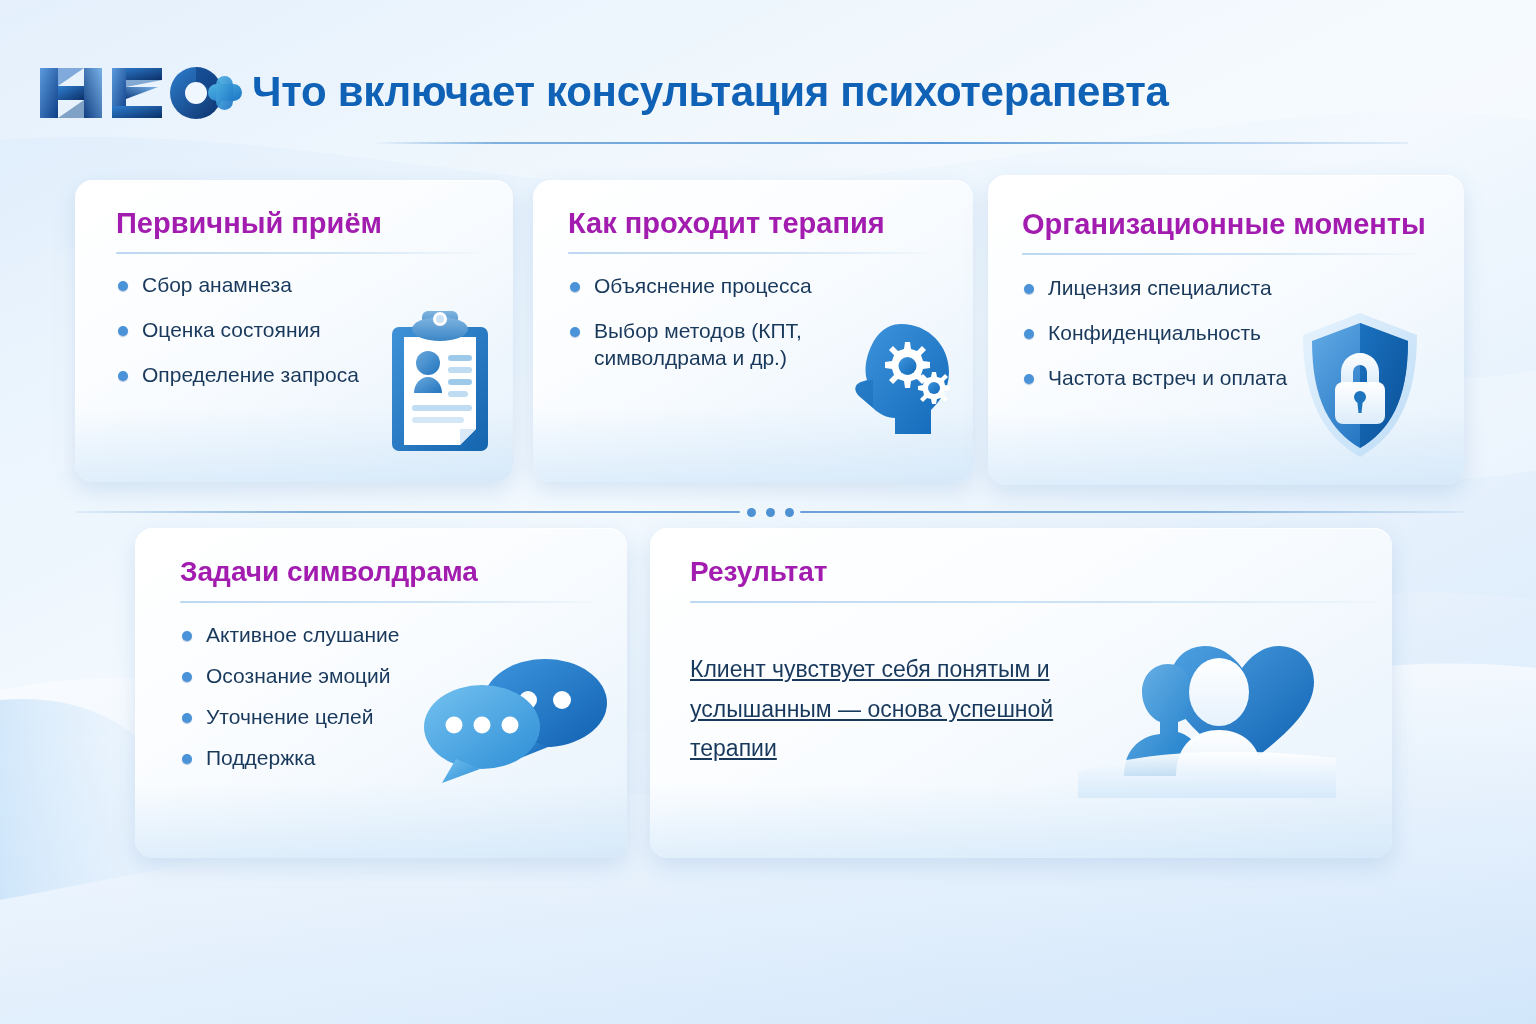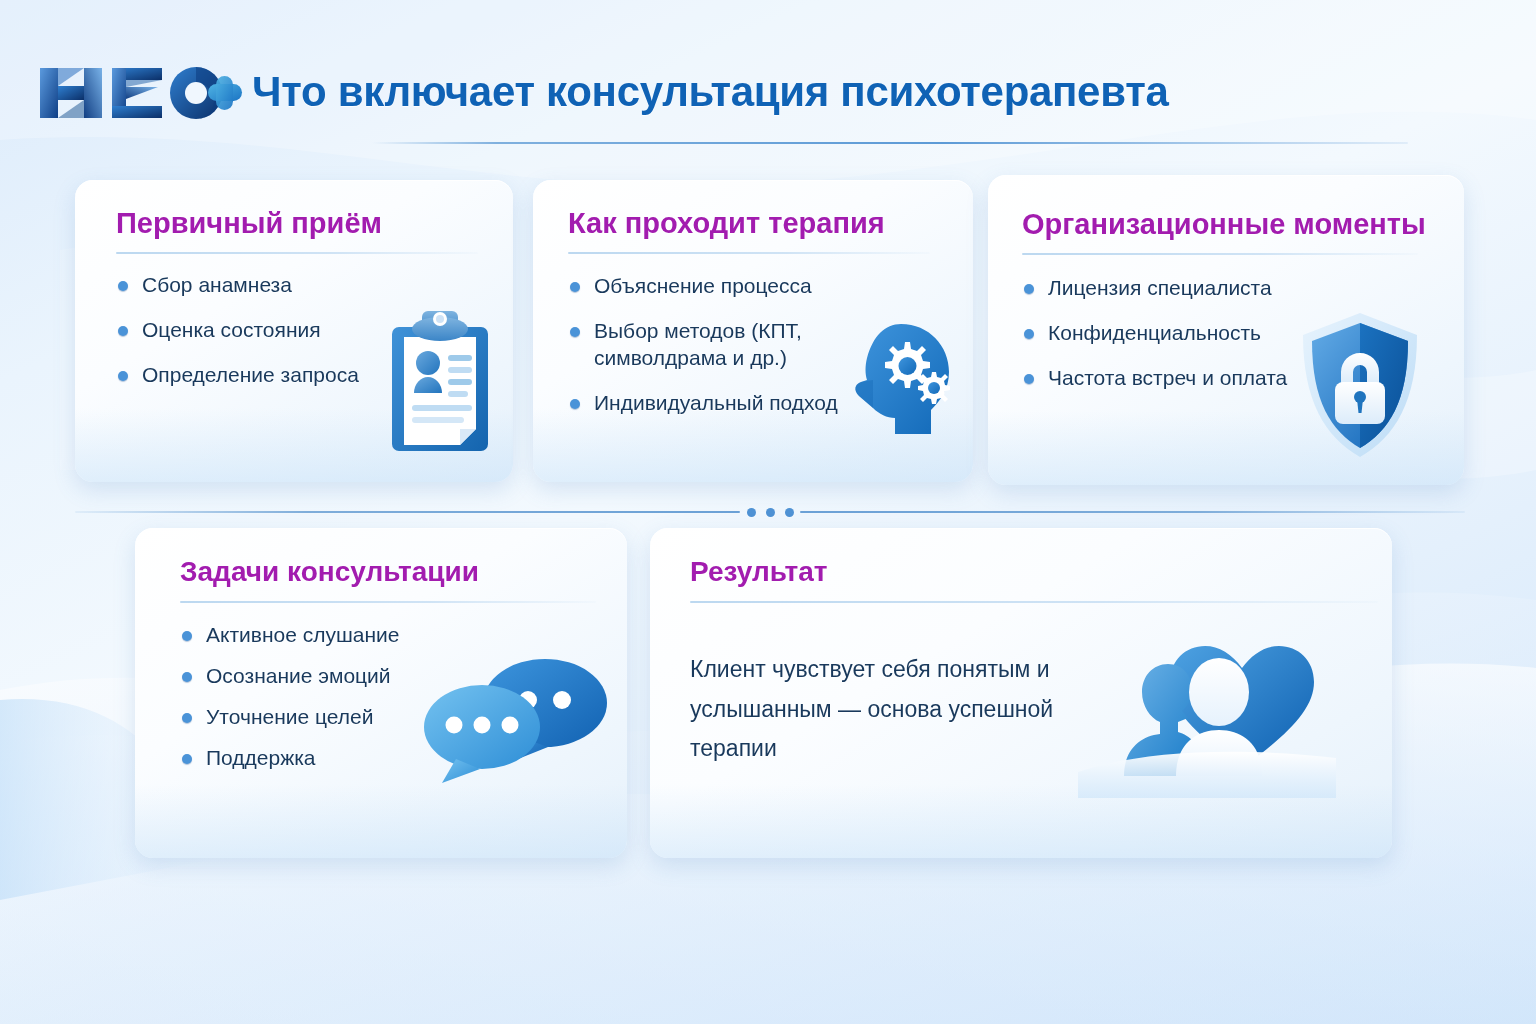--- a/index.html
+++ b/index.html
@@ -69,20 +69,21 @@
 
   #card-organization{left:988px;top:175px;width:476px;height:310px;}
 
   #card-tasks{left:135px;top:528px;width:492px;height:330px;}
 
   #card-result{left:650px;top:528px;width:742px;height:330px;}
   .result-text{
     position:absolute;left:690px;top:650px;width:400px;z-index:2;
     color:#19395c;font-size:23px;line-height:1.72;
     text-shadow:0 1px 0 rgba(255,255,255,.7);
+    text-decoration:underline;
   }
 
   
   .divider{position:absolute;left:75px;top:505px;width:1390px;height:14px;}
   .divider .line-l,.divider .line-r{
     position:absolute;top:6px;height:2px;border-radius:2px;
   }
   .divider .line-l{left:0;width:665px;
     background:linear-gradient(90deg,rgba(140,185,228,.15) 0%,#7eadda 35%,#6ba1d6 100%);}
   .divider .line-r{right:0;width:665px;
@@ -209,21 +210,20 @@
     <rect x="24" y="106" width="52" height="6" rx="3" fill="#d4e7f7"></rect>
   </svg>
 </div>
 
 <div class="card" id="card-therapy"></div>
 <div class="card-title" style="left:568px;top:207px;font-size:29px;">Как проходит терапия</div>
 <div class="card-rule" style="left:568px;top:252px;width:362px;"></div>
 <ul class="bullets" style="left:568px;top:273px;width:280px;">
   <li>Объяснение процесса</li>
   <li>Выбор методов (КПТ, символдрама и др.)</li>
-  <li>Индивидуальный подход</li>
 </ul>
 <div class="card-icon" style="left:843px;top:322px;">
   <svg width="112" height="125" viewBox="0 0 112 125">
     <defs>
       <linearGradient id="hdG" x1="0" y1="0" x2="1" y2="1">
         <stop offset="0" stop-color="#3f95dd"></stop>
           <stop offset="1" stop-color="#1269b8"></stop>
       </linearGradient>
     </defs>
     <path d="M58,2 C86,2 106,24 106,50 C106,68 96,80 88,88 L88,112 L52,112 L52,96
@@ -288,21 +288,21 @@
   <span class="line-l"></span>
   <span class="dots">
     <i></i>
     <i></i>
     <i></i>
   </span>
   <span class="line-r"></span>
 </div>
 
 <div class="card" id="card-tasks"></div>
-<div class="card-title" style="left:180px;top:556px;font-size:28px;">Задачи консультации</div>
+<div class="card-title" style="left:180px;top:556px;font-size:28px;">Задачи символдрама</div>
 <div class="card-rule" style="left:180px;top:601px;width:416px;"></div>
 <ul class="bullets" style="left:180px;top:622px;width:330px;">
   <li style="margin-bottom:14px;">Активное слушание</li>
   <li style="margin-bottom:14px;">Осознание эмоций</li>
   <li style="margin-bottom:14px;">Уточнение целей</li>
   <li style="margin-bottom:14px;">Поддержка</li>
 </ul>
 <div class="card-icon" style="left:420px;top:645px;">
   <svg width="190" height="140" viewBox="0 0 190 140">
     <defs>

